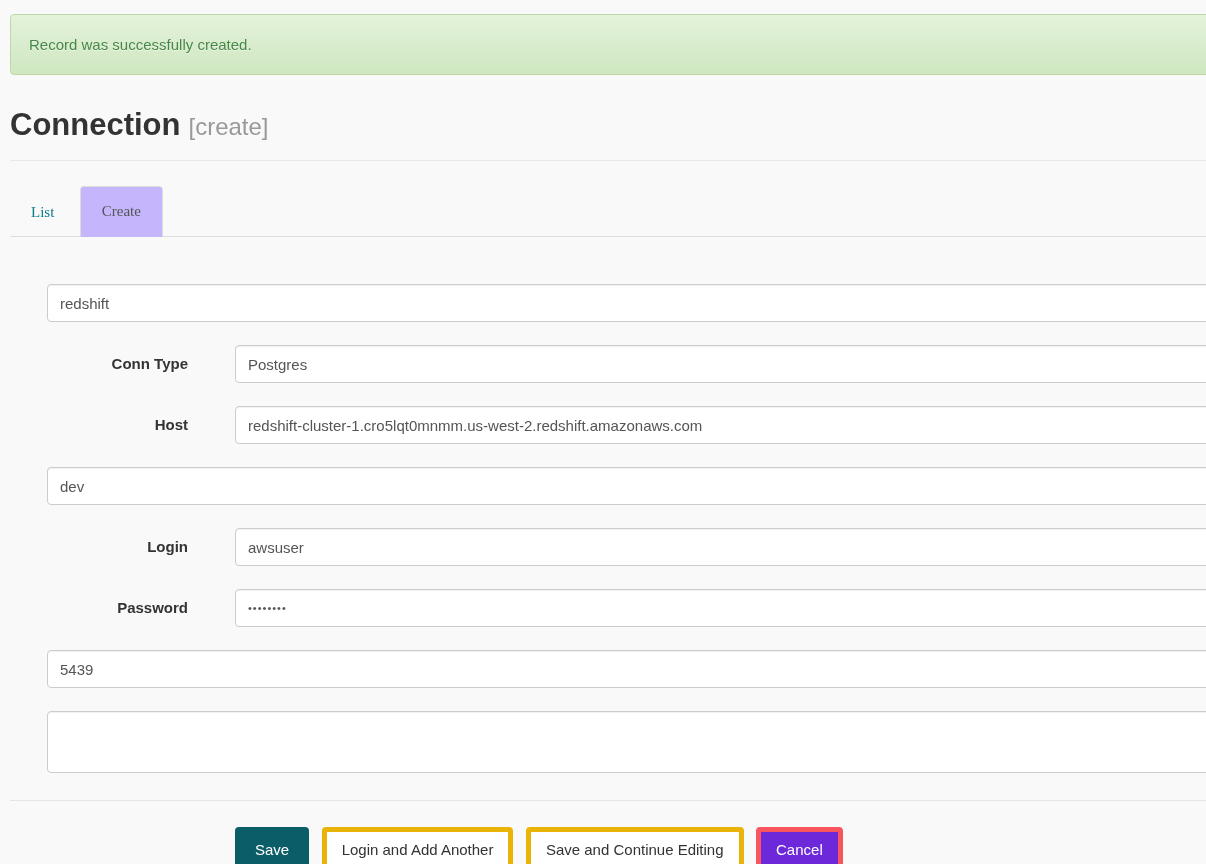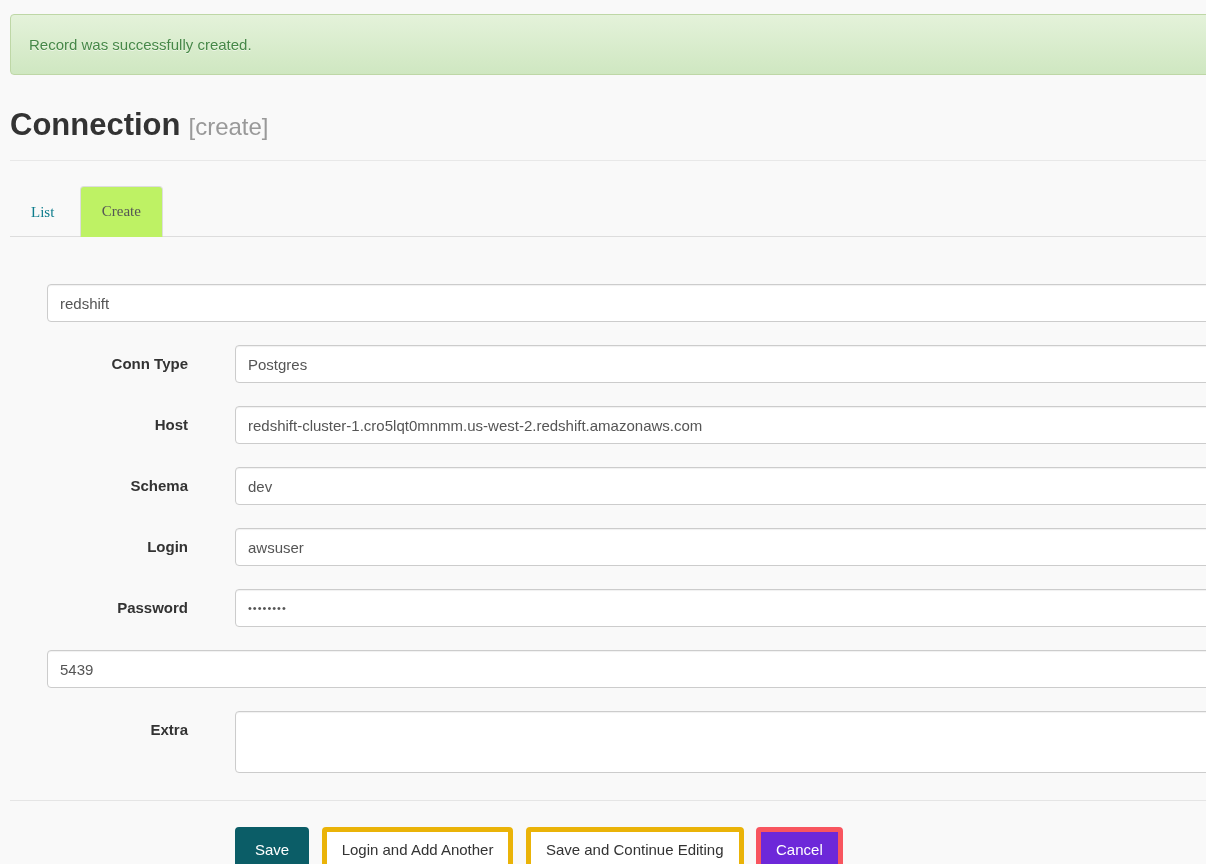--- a/index.html
+++ b/index.html
@@ -60,21 +60,21 @@
   .tabs a {
     display: block;
     padding: 14px 21px;
     font-size: 15px;
     text-decoration: none;
     color: #0d7c8c;
     cursor: pointer;
     line-height: 21px;
   }
   .tabs li.active a {
-    background: #bef264;
+    background: #c4b5fd;
     border: 1px solid #ddd;
     border-bottom: 1px solid transparent;
     border-radius: 4px 4px 0 0;
     color: #555;
     text-align: right;
   }
 
   
   form.connection-form { margin-top: 47px; }
   .form-row {
@@ -180,21 +180,20 @@
     </div>
 
     <div class="form-row">
       <label class="control-label">Host</label>
       <div class="controls">
         <input class="form-input" value="redshift-cluster-1.cro5lqt0mnmm.us-west-2.redshift.amazonaws.com" style="">
       </div>
     </div>
 
     <div class="form-row">
-      <label class="control-label">Schema</label>
       <div class="controls">
         <input class="form-input" value="dev" style="">
       </div>
     </div>
 
     <div class="form-row">
       <label class="control-label">Login</label>
       <div class="controls">
         <input class="form-input" value="awsuser" style="">
       </div>
@@ -207,21 +206,20 @@
       </div>
     </div>
 
     <div class="form-row">
       <div class="controls">
         <input class="form-input" value="5439" style="">
       </div>
     </div>
 
     <div class="form-row">
-      <label class="control-label">Extra</label>
       <div class="controls">
         <textarea class="form-textarea" style=""></textarea>
       </div>
     </div>
 
   </form>
 
   <hr class="bottom-rule">
 
   <div class="btn-row">

